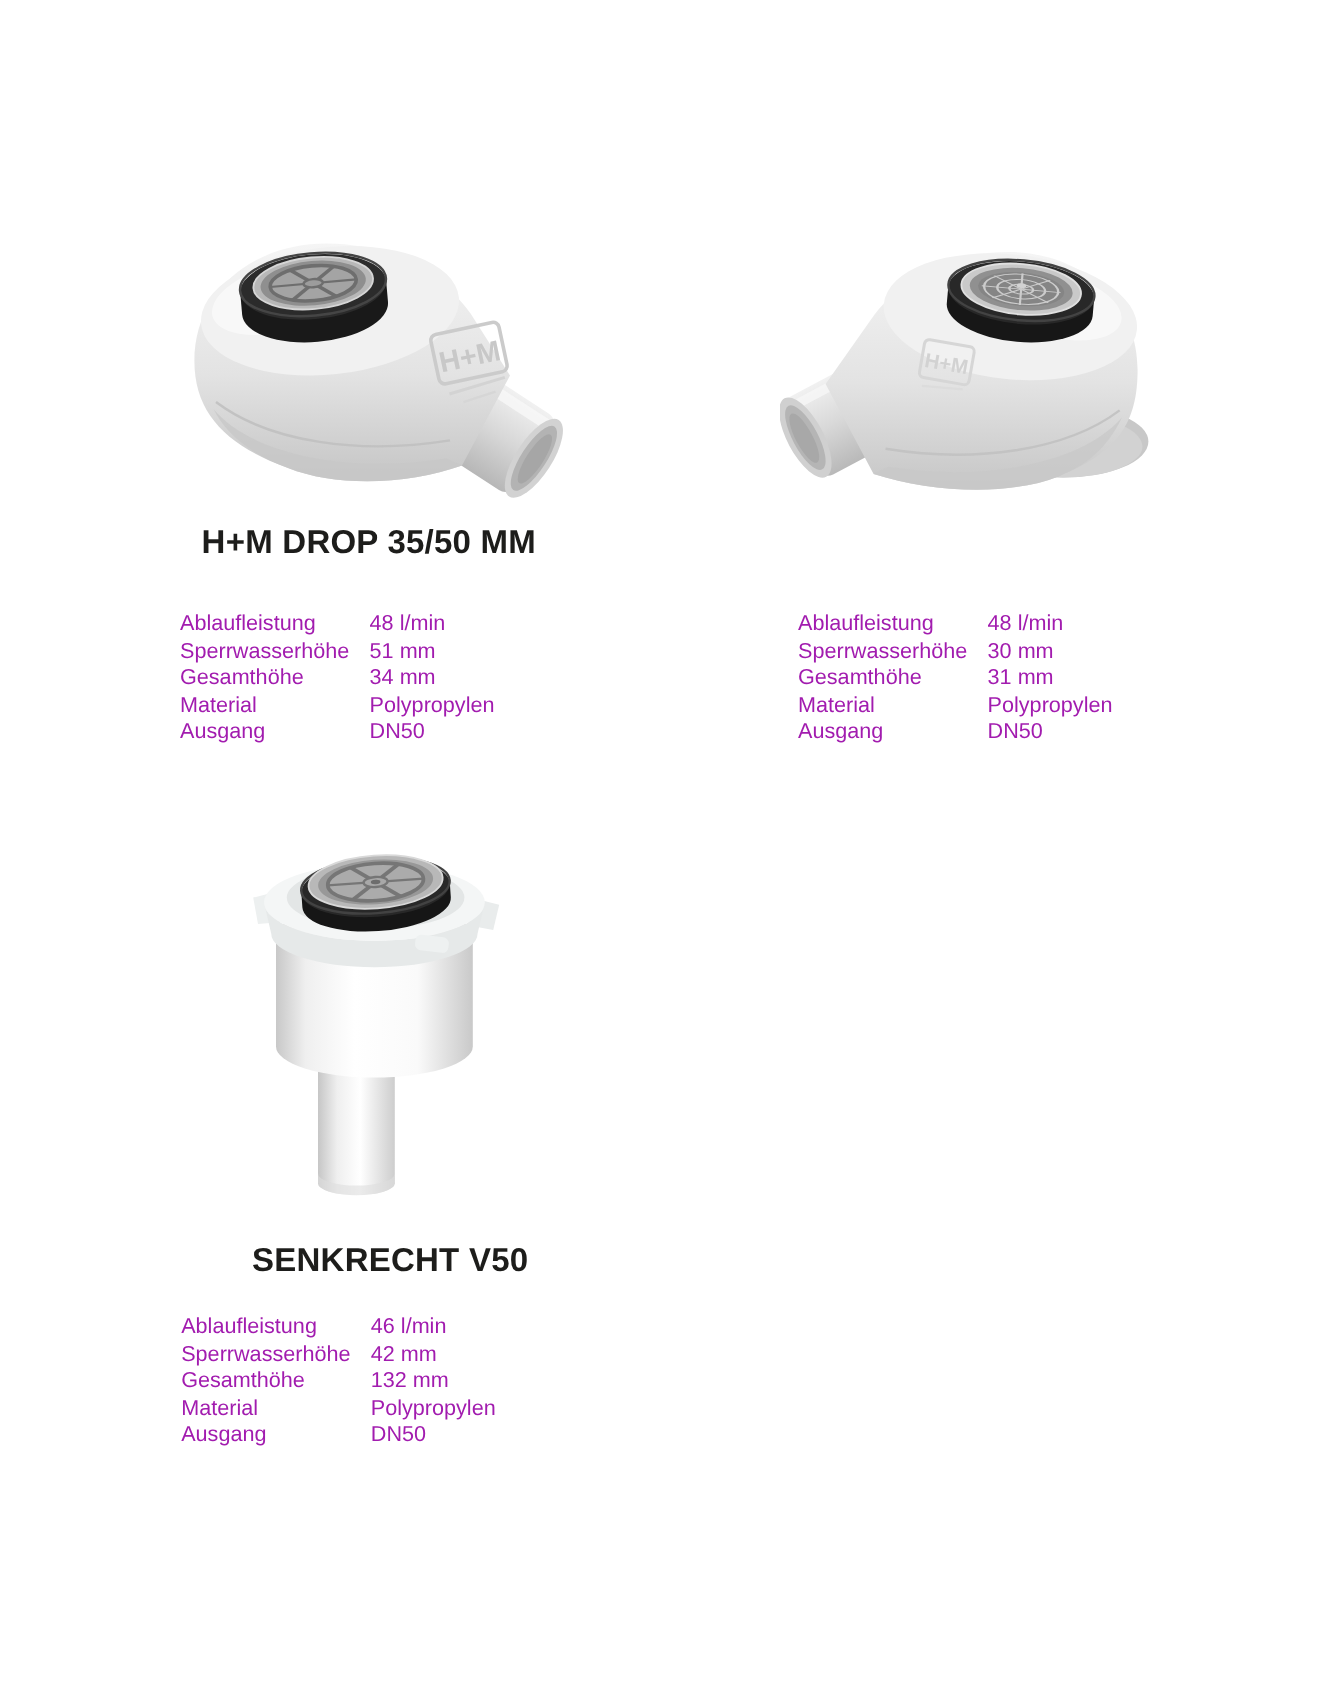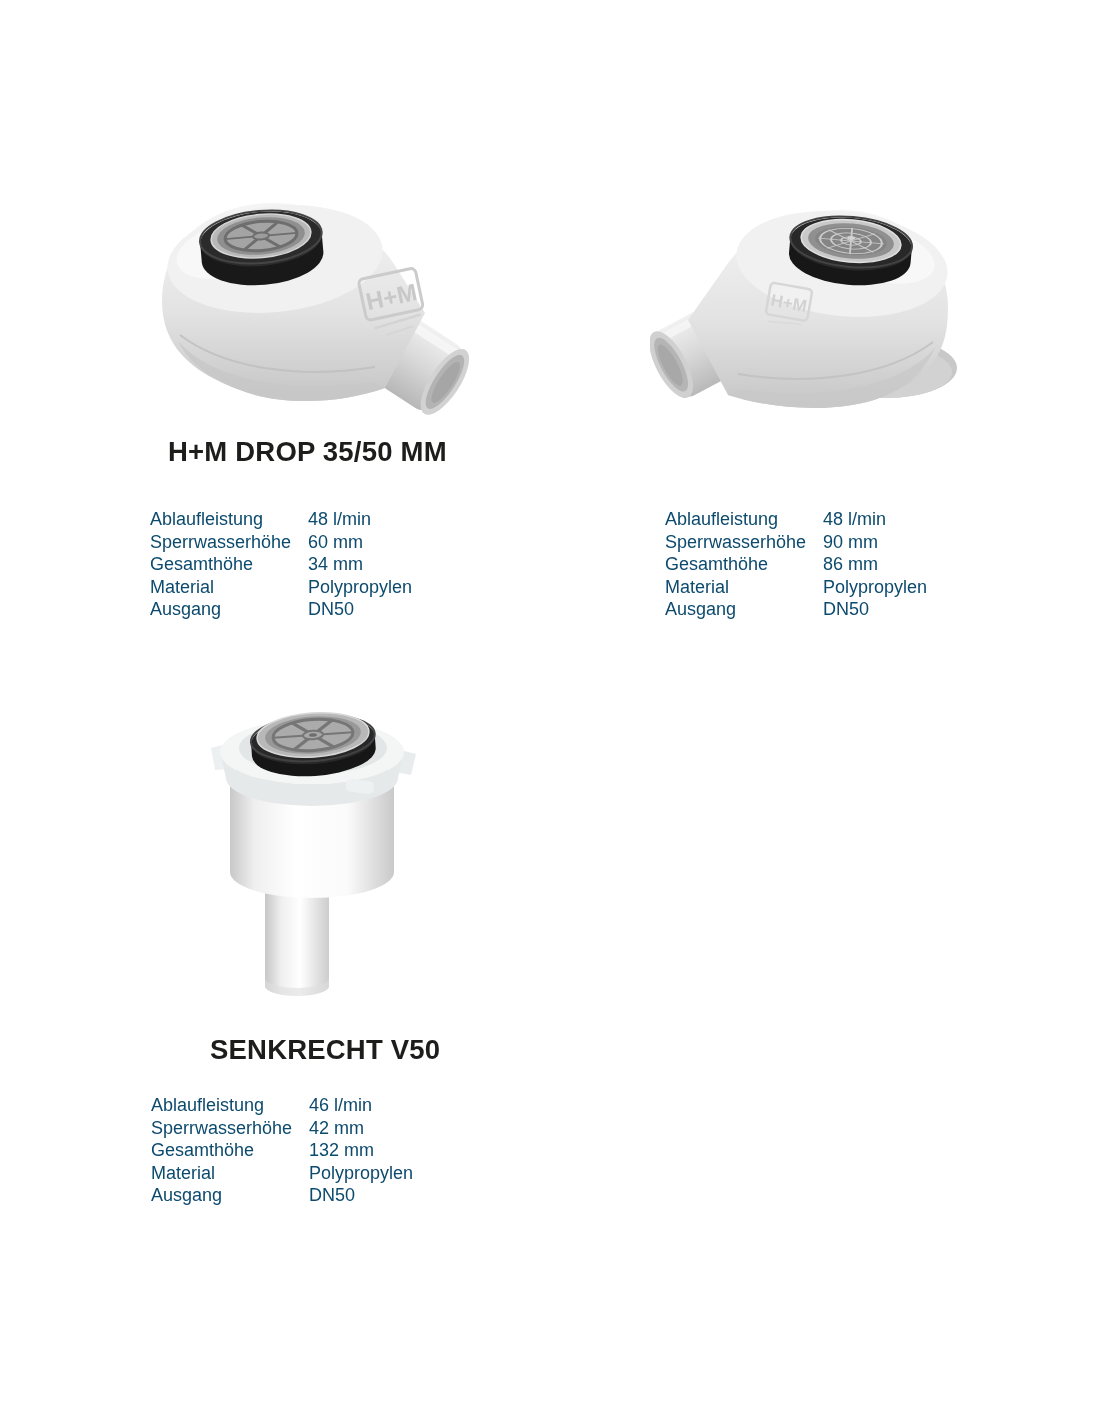--- a/index.html
+++ b/index.html
@@ -21,21 +21,21 @@
     letter-spacing: 0.2px;
     line-height: 34px;
     color: #1d1d1b;
     white-space: nowrap;
   }
   .specs { position: absolute; }
   .row { display: flex; }
   .lbl, .val {
     font-size: 18px;
     line-height: 22.6px;
-    color: #0c4a6e;
+    color: #a21caf;
     white-space: nowrap;
   }
   .lbl { width: 158px; flex: 0 0 158px; }
 </style>
 </head>
 <body>
 
 <div class="card" style="left:140px; top:193px; width:400px; height:450px;">
 
   <svg class="art" style="left:0; top:0; width:330px; height:232px;" viewBox="0 0 330 232">
@@ -99,21 +99,21 @@
 
   <h2 class="title" style="left:28px; top:242px;">H+M DROP 35/50 MM</h2>
 
   <div class="specs" style="left:10px; top:315px;">
     <div class="row">
       <span class="lbl">Ablaufleistung</span>
       <span class="val">48 l/min</span>
     </div>
     <div class="row">
       <span class="lbl">Sperrwasserhöhe</span>
-      <span class="val">60 mm</span>
+      <span class="val">51 mm</span>
     </div>
     <div class="row">
       <span class="lbl">Gesamthöhe</span>
       <span class="val">34 mm</span>
     </div>
     <div class="row">
       <span class="lbl">Material</span>
       <span class="val">Polypropylen</span>
     </div>
     <div class="row">
@@ -194,25 +194,25 @@
   </svg>
 
 
   <div class="specs" style="left:15px; top:308px;">
     <div class="row">
       <span class="lbl">Ablaufleistung</span>
       <span class="val">48 l/min</span>
     </div>
     <div class="row">
       <span class="lbl">Sperrwasserhöhe</span>
-      <span class="val">90 mm</span>
+      <span class="val">30 mm</span>
     </div>
     <div class="row">
       <span class="lbl">Gesamthöhe</span>
-      <span class="val">86 mm</span>
+      <span class="val">31 mm</span>
     </div>
     <div class="row">
       <span class="lbl">Material</span>
       <span class="val">Polypropylen</span>
     </div>
     <div class="row">
       <span class="lbl">Ausgang</span>
       <span class="val">DN50</span>
     </div>
   </div>

